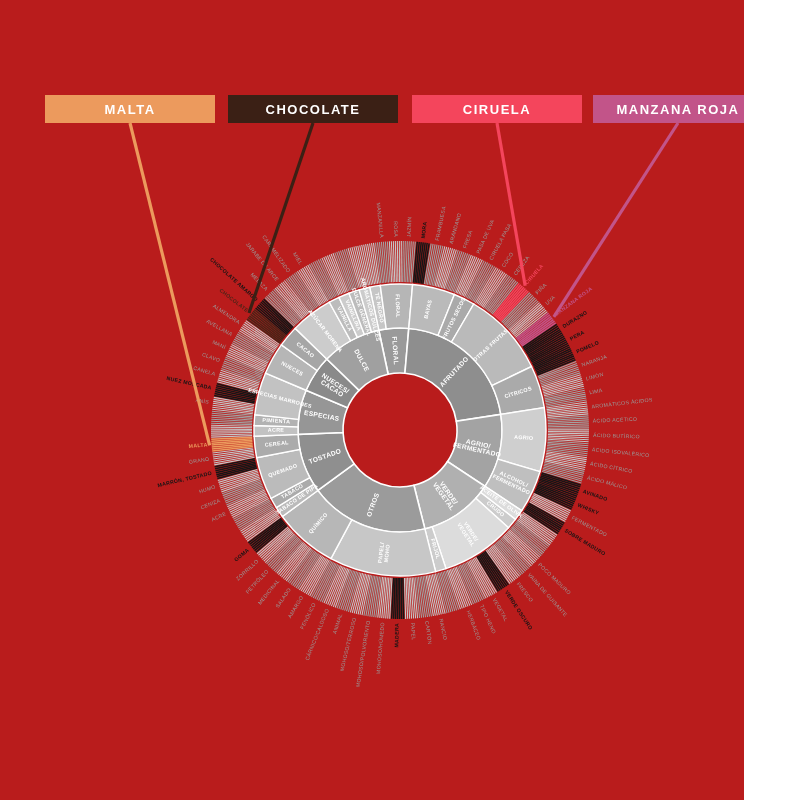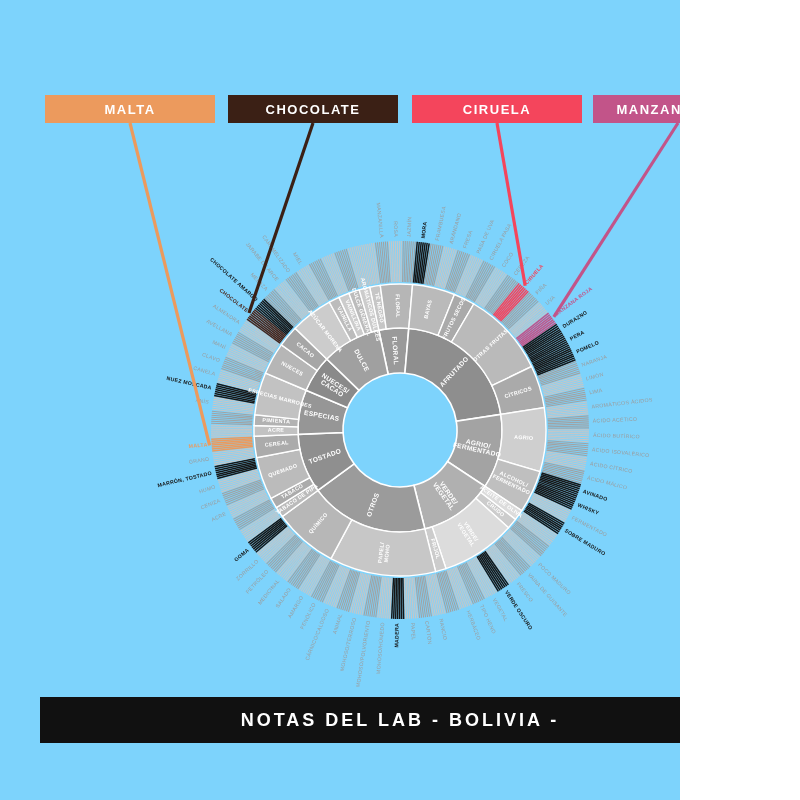--- a/index.html
+++ b/index.html
@@ -1,17 +1,17 @@
 <!DOCTYPE html>
 <html><head>
 <meta charset="utf-8">
 <style>
   *{margin:0;padding:0;box-sizing:border-box}
   html,body{width:800px;height:800px;background:#fff;font-family:"Liberation Sans",sans-serif}
-  .stage{position:relative;width:680px;height:800px;background:#7dd3fc;overflow:hidden}
+  .stage{position:relative;width:744px;height:800px;background:#b91c1c;overflow:hidden}
   .callout{position:absolute;top:95px;width:170px;height:28px;display:flex;align-items:center;justify-content:center;
            color:#fff;font-weight:bold;font-size:13px;letter-spacing:1.5px;white-space:nowrap}
   .callout-0{left:45px}.callout-1{left:228px}.callout-2{left:412px}.callout-3{left:593px}
   svg.wheel{position:absolute;left:0;top:0}
   .banner{position:absolute;left:40px;top:697px;width:720px;height:46px;background:#111111;color:#fff;
           display:flex;align-items:center;justify-content:center;font-weight:bold;font-size:18px;letter-spacing:3px}
 </style>
 </head>
 <body>
 
@@ -780,17 +780,14 @@
         <text transform="translate(369.75469870656127,309.7451799316588) rotate(435.8823529411765)" text-anchor="middle" font-size="5.4" font-weight="700" fill="#fff" dominant-baseline="middle" letter-spacing="0.3"><tspan x="0" dy="0">AROMÁTICOS DULCES</tspan></text>
       </g>
       <g>
         <line x1="130" y1="123" x2="209.61209294081496" y2="445.27890197701146" stroke="#EC9A5D" stroke-width="3.2"></line>
         <line x1="313" y1="123" x2="249.0083092506688" y2="313.0277412175933" stroke="#3B2015" stroke-width="3.2"></line>
         <line x1="497" y1="123" x2="525.1592153525696" y2="285.72189766867217" stroke="#F4455C" stroke-width="3.2"></line>
         <line x1="678" y1="123" x2="553.8277556032671" y2="316.783298025152" stroke="#C25489" stroke-width="3.2"></line>
       </g>
     </svg>
 
-  <div class="banner">
-    <span>NOTAS DEL LAB - BOLIVIA -</span>
-  </div>
 
 </div>
 
 </body></html>

